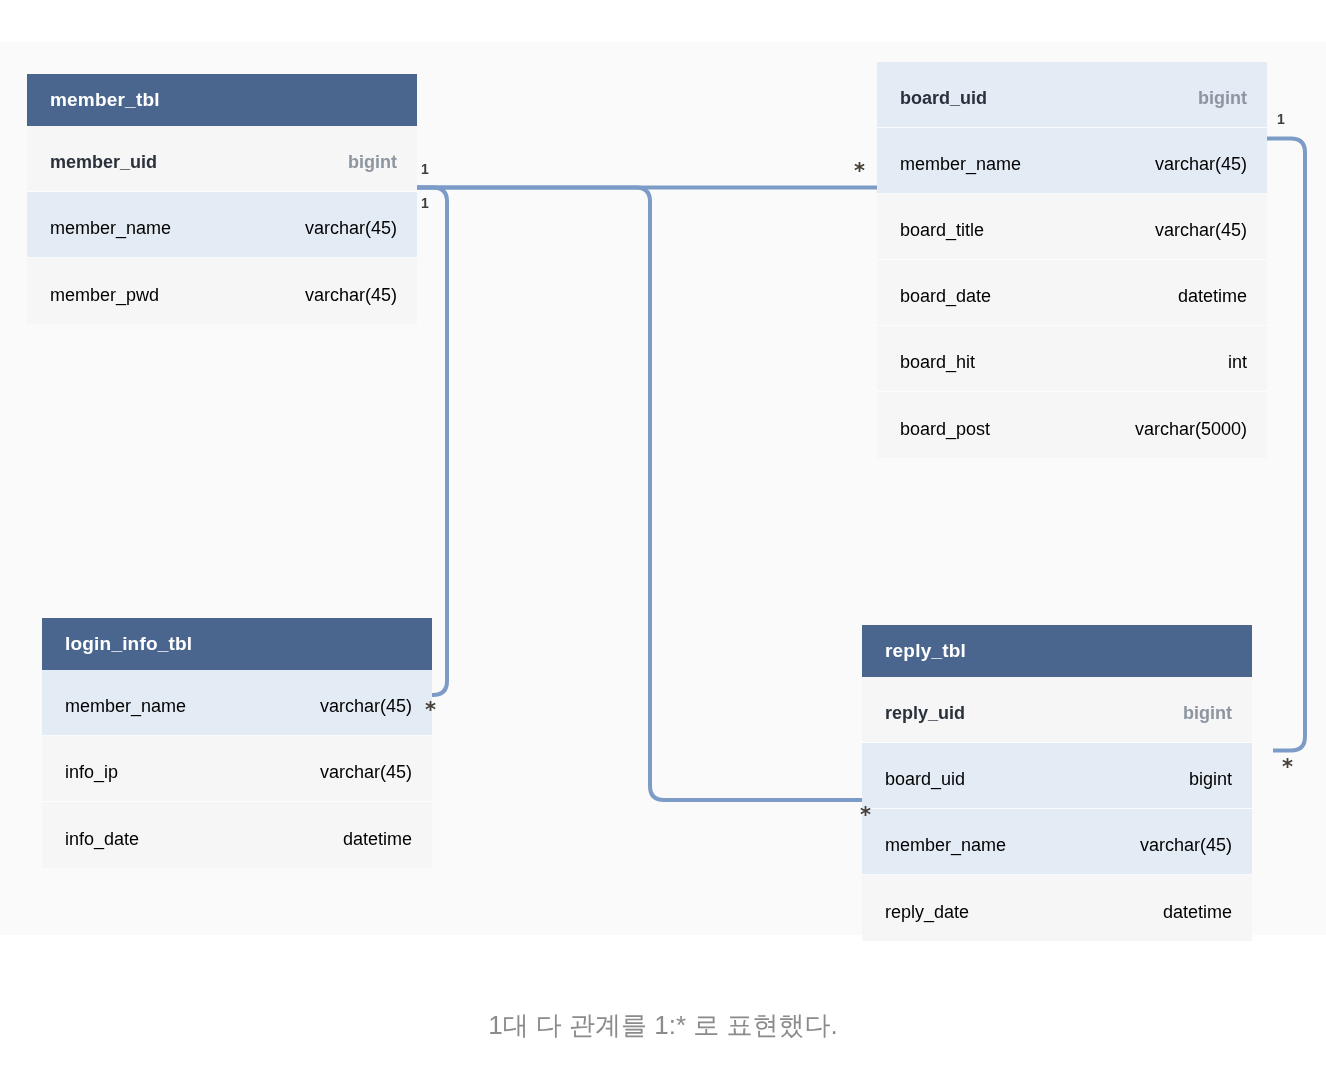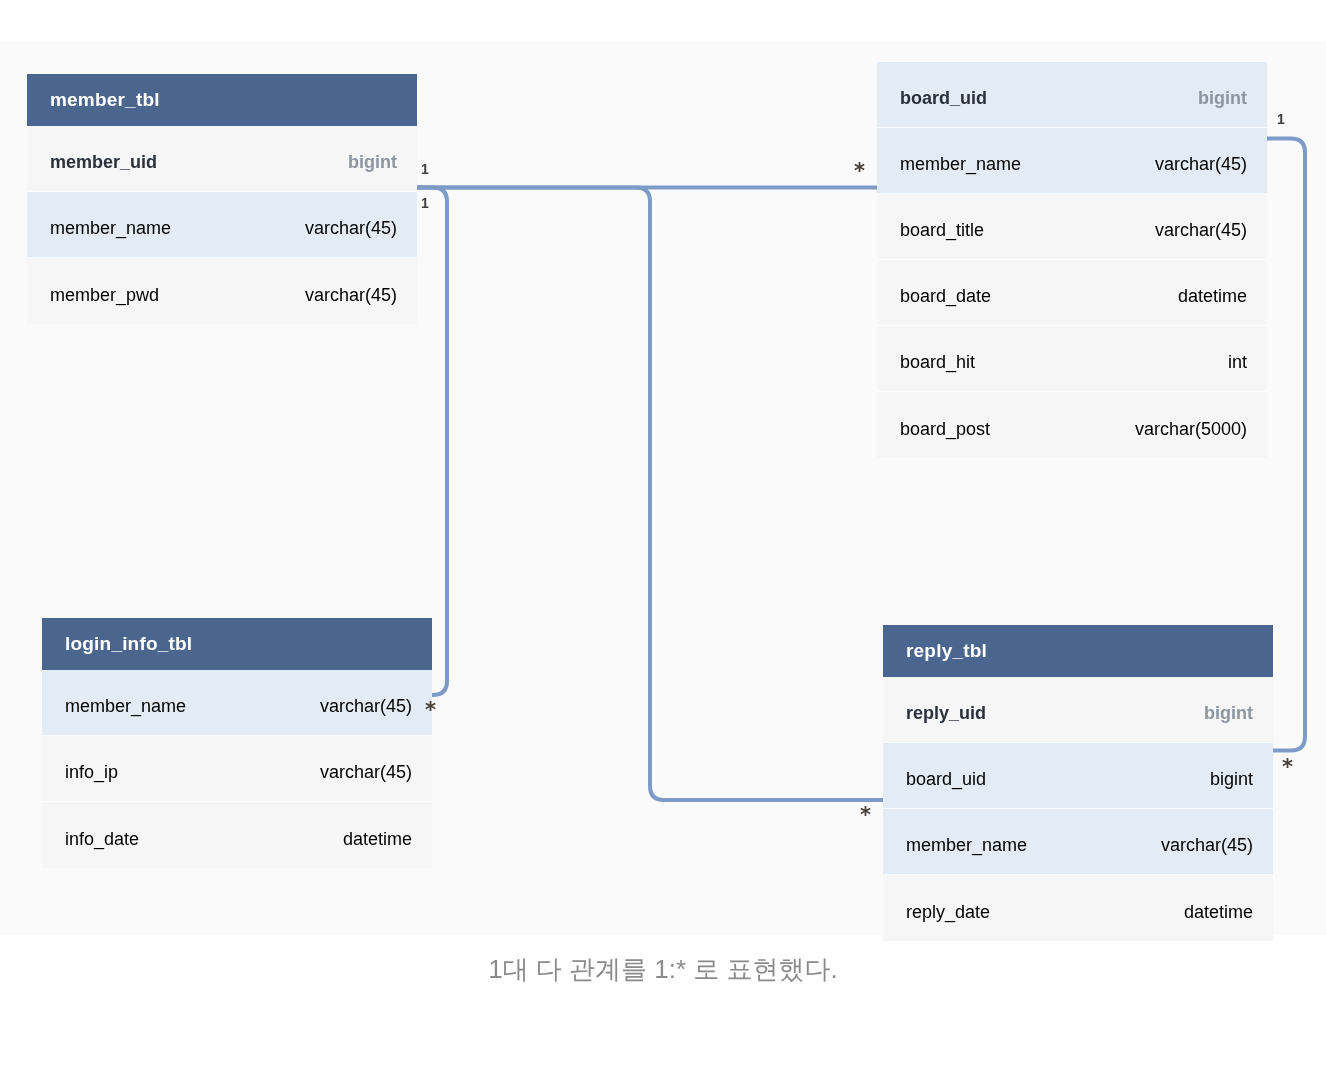--- a/index.html
+++ b/index.html
@@ -39,21 +39,21 @@
   .row.pk .ftype { color:#8d95a0; font-weight:bold; }
   .card {
     position:absolute; font-size:14px; font-weight:bold;
     color:#3e3e3e; line-height:1;
   }
   .card.star {
     font-family:"DejaVu Sans",sans-serif;
     font-size:21px; color:#474039;
   }
   .caption {
-    position:absolute; top:952px; left:0; width:1326px;
+    position:absolute; top:1008px; left:0; width:1326px;
     text-align:center; font-size:26px; color:#8b8b8b;
   }
 </style>
 </head>
 <body>
 
 <div class="panel"></div>
 
 <svg class="connectors" viewBox="0 0 1326 1086" xmlns="http://www.w3.org/2000/svg">
   <path d="M 417 187.5 H 877" stroke="#7d9bc7" stroke-width="4" fill="none"></path>
@@ -114,21 +114,21 @@
   <div class="row">
     <span class="fname">info_ip</span>
     <span class="ftype">varchar(45)</span>
   </div>
   <div class="row">
     <span class="fname">info_date</span>
     <span class="ftype">datetime</span>
   </div>
 </div>
 
-<div class="tbl" style="left:883px; top:625px;text-align:right;">
+<div class="tbl" style="left:862px; top:625px;text-align:right;">
   <div class="tbl-header">reply_tbl</div>
   <div class="row pk">
     <span class="fname">reply_uid</span>
     <span class="ftype">bigint</span>
   </div>
   <div class="row hl">
     <span class="fname">board_uid</span>
     <span class="ftype">bigint</span>
   </div>
   <div class="row hl">

